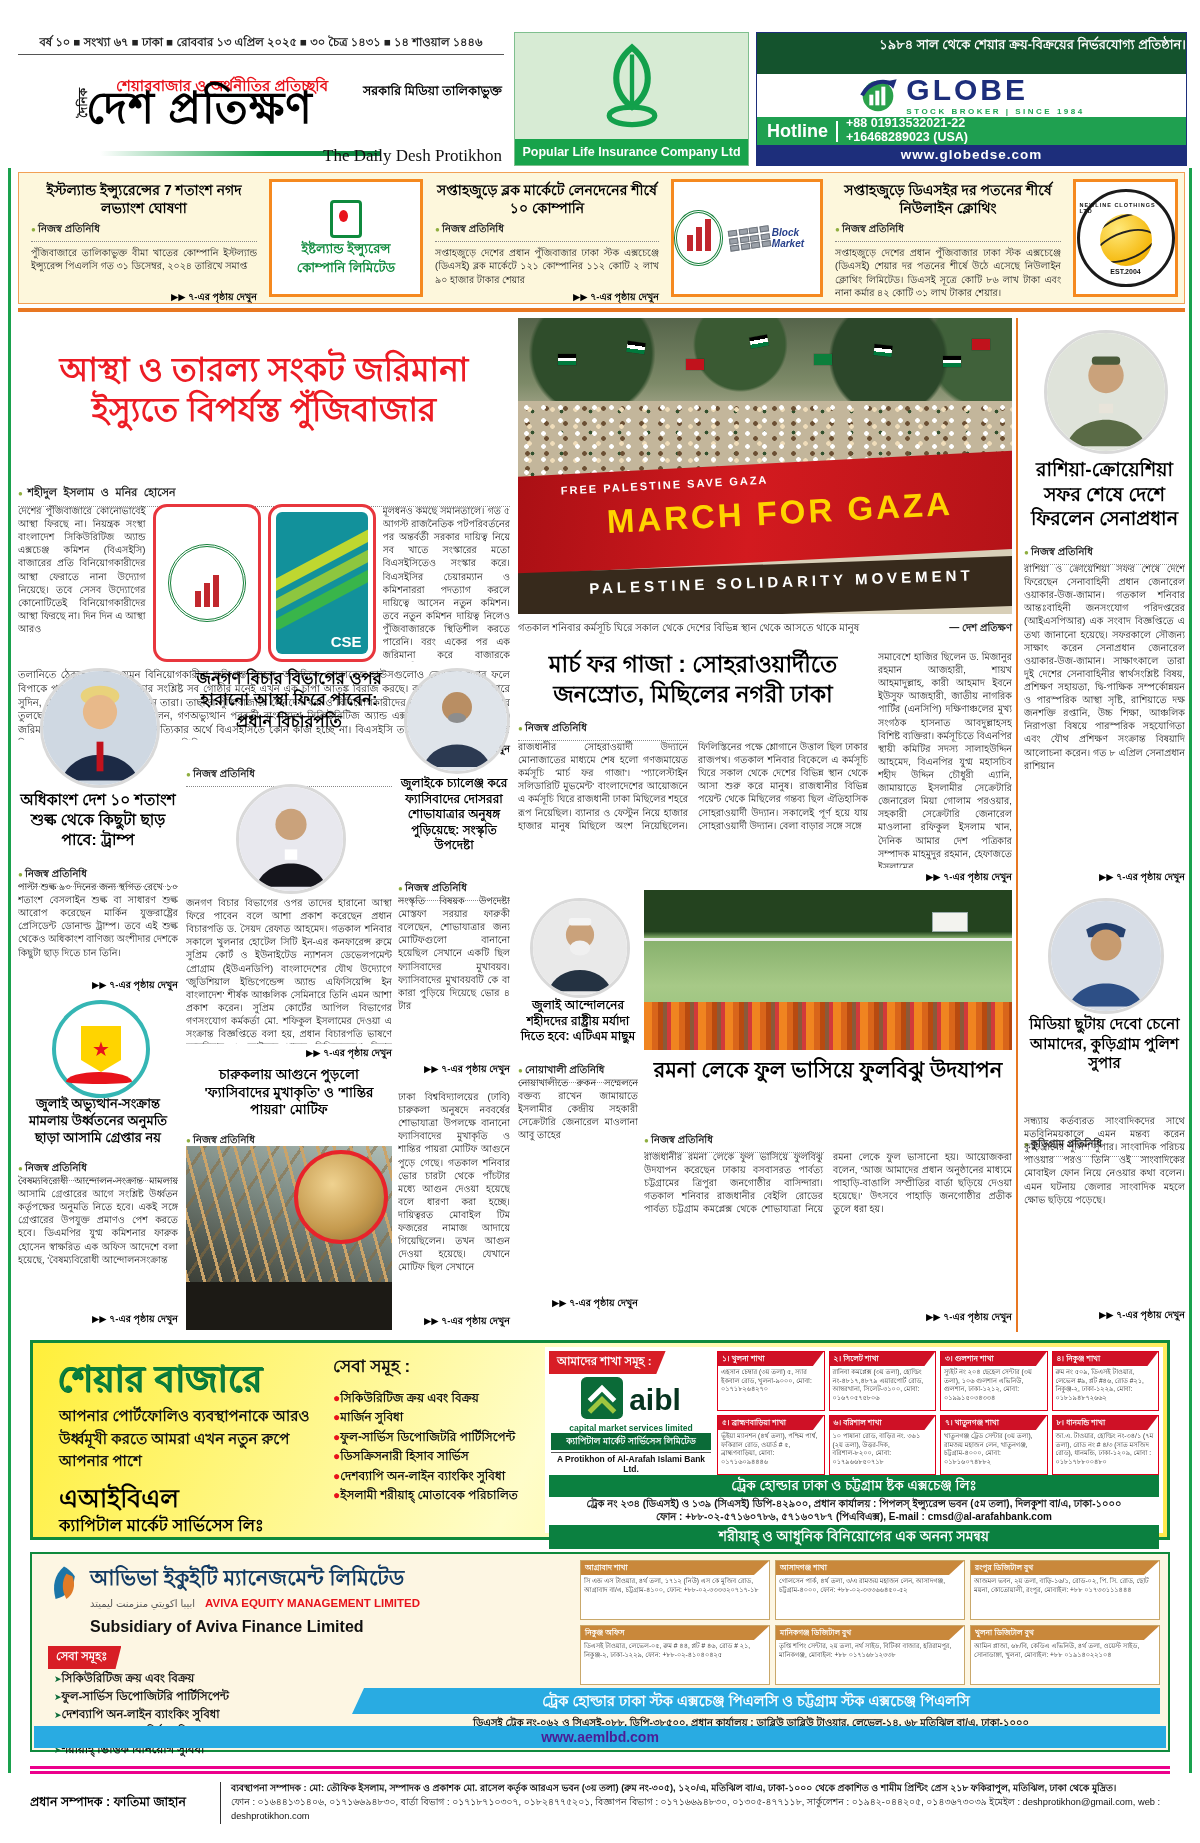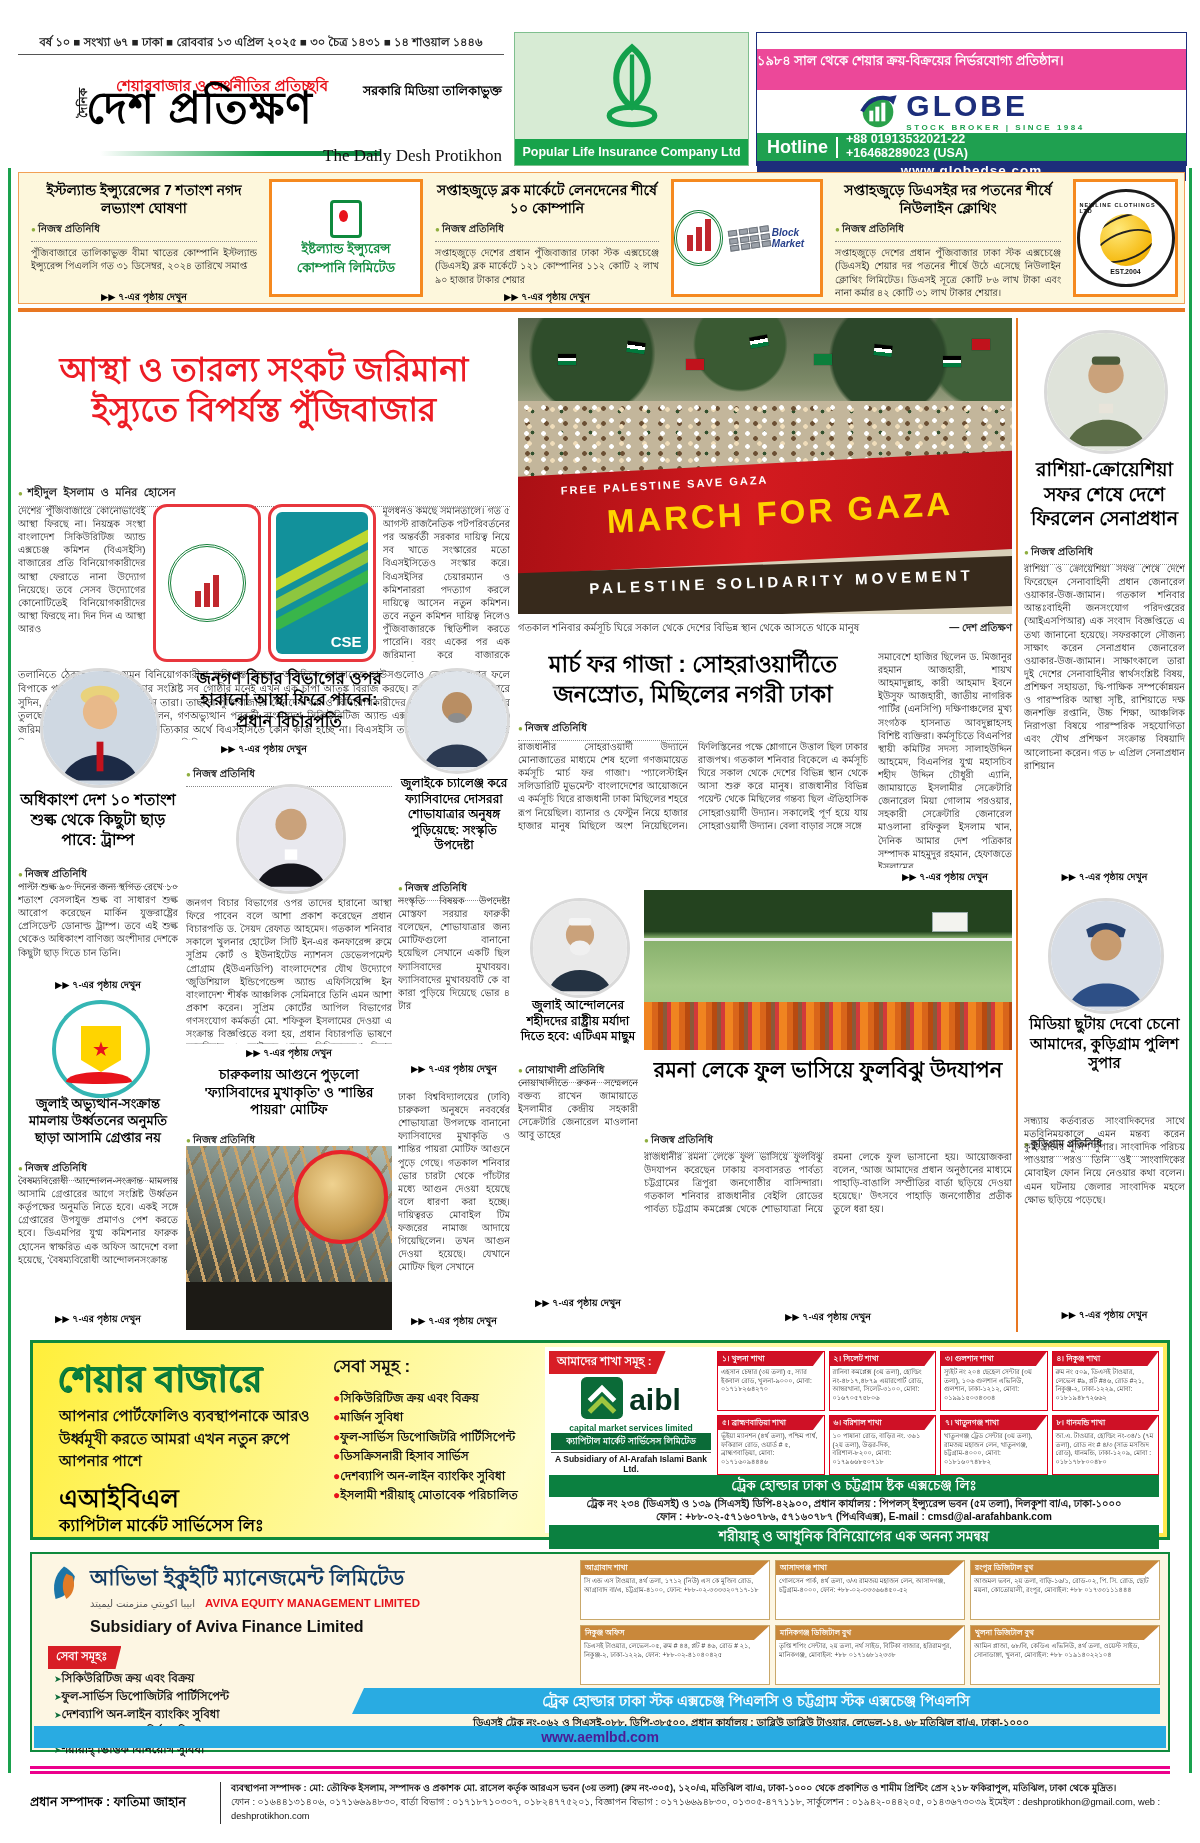--- a/index.html
+++ b/index.html
@@ -15,36 +15,36 @@
   #gov-listed{position:absolute;right:2px;top:22px;font-size:12.5px;font-weight:800;color:#000;}
   #logo-daily{position:absolute;left:44px;top:58px;font-size:12px;font-weight:800;transform:rotate(-90deg);transform-origin:left top;}
   #logo-main{position:absolute;left:56px;top:26px;font-size:44px;font-weight:900;color:#000;letter-spacing:1px;line-height:1;}
   #logo-underline{position:absolute;left:70px;bottom:10px;width:280px;height:5px;background:linear-gradient(90deg,#ffffff,#19a14d 60%,#0c7f3c);}
   #logo-en{position:absolute;right:2px;bottom:0;font-family:"Liberation Serif",serif;font-size:17px;color:#111;}
   
   #ad-popular{left:514px;top:32px;width:233px;height:132px;background:#d7ebd4;border:1px solid #7fbf8e;}
   #ad-popular .leafwrap{height:106px;display:flex;align-items:center;justify-content:center;}
   #ad-popular .pbar{height:26px;background:#18a34b;color:#fff;font-size:12.5px;font-weight:800;text-align:center;line-height:26px;}
   #ad-globe{left:756px;top:32px;width:429px;height:132px;border:1px solid #1d2e7b;}
-  .g-head{height:38px;background:#ec4899;color:#fff;text-align:left;font-size:13px;font-weight:800;line-height:1.35;padding-top:3px;margin-top:16px;}
+  .g-head{height:38px;background:#14532d;color:#fff;text-align:right;font-size:13px;font-weight:800;line-height:1.35;padding-top:3px;}
   .g-body{height:43px;background:#fff;display:flex;align-items:center;justify-content:center;gap:8px;}
   .g-name{font-size:30px;font-weight:900;color:#1d2e7b;letter-spacing:3px;line-height:1;}
   .g-sub{font-size:8px;font-weight:800;color:#1fa050;letter-spacing:2.5px;margin-top:2px;text-align:right;}
   .g-hot{height:28px;background:#1fa050;color:#fff;display:flex;align-items:center;padding-left:10px;}
   .g-hot-label{font-size:18px;font-weight:800;padding-right:8px;border-right:2px solid #fff;}
   .g-phones{font-size:12.5px;font-weight:800;line-height:1.1;padding-left:8px;}
   .g-web{height:20px;background:#1d2e7b;color:#fff;text-align:center;font-size:13.5px;font-weight:800;line-height:20px;letter-spacing:1px;}
   
   #briefs{left:18px;top:172px;width:1167px;height:132px;background:#fdf7dc;border:1px solid #f2a054;display:flex;gap:6px;padding:6px;box-sizing:border-box;}
   .brief{padding:2px 6px;}
   .brief-title{font-size:14px;font-weight:800;text-align:center;line-height:1.3;color:#000;}
   .byline{font-size:10px;font-weight:700;border-bottom:1px dotted #888;padding-bottom:3px;margin:4px 0 4px;color:#222;}
   .byline::before{content:"\25CF  ";color:#8fae3f;font-size:8px;}
   .body-t{font-size:9.5px;line-height:1.38;text-align:justify;color:#1a1a1a;overflow:hidden;}
-  .more{display:block;text-align:center;font-weight:800;font-size:9.5px;color:#000;margin-top:2px;}
+  .more{display:block;text-align:right;font-weight:800;font-size:9.5px;color:#000;margin-top:2px;}
   .logo-cell{background:#fff;border:3px solid #f5891f;display:flex;flex-direction:column;align-items:center;justify-content:center;gap:3px;}
   .east-ic{width:26px;height:32px;border:3px solid #0f8a3d;border-radius:4px;position:relative;background:#fff;}
   .east-ic::after{content:"";position:absolute;left:6px;top:7px;width:9px;height:12px;border-radius:50%;background:#e8131b;}
   .east-tx{font-size:13px;font-weight:800;color:#0f8a3d;text-align:center;line-height:1.25;}
   .dse-seal{border-radius:50%;border:3px double #17813b;background:#fff;position:relative;display:flex;align-items:flex-end;justify-content:center;gap:3px;padding-bottom:12px;box-sizing:border-box;}
   .dse-b1{width:6px;height:16px;background:#c1272d;}
   .dse-b2{width:6px;height:24px;background:#c1272d;}
   .dse-b3{width:6px;height:32px;background:#c1272d;}
   .bm-bricks{display:grid;grid-template-columns:repeat(4,9px);grid-auto-rows:6px;gap:1.5px;transform:rotate(-8deg);}
   .bm-bricks i{background:#9aa0a8;border:0.5px solid #6e747c;}
@@ -560,21 +560,21 @@
             <svg width="42" height="42" viewBox="0 0 60 60">
                 <rect width="60" height="60" rx="8" fill="#0b6b38"></rect>
                 <path d="M12 34 L30 16 L48 34" stroke="#fff" stroke-width="7" fill="none"></path>
                 <path d="M12 50 L30 32 L48 50" stroke="#9ec63f" stroke-width="7" fill="none"></path>
               </svg>
           </span>
           <span id="aibl-name">aibl</span>
         </div>
         <div class="aibl-l1">capital market services limited</div>
         <div class="aibl-l2">ক্যাপিটাল মার্কেট সার্ভিসেস লিমিটেড</div>
-        <div class="aibl-l3">A Subsidiary of Al-Arafah Islami Bank Ltd.</div>
+        <div class="aibl-l3">A Protikhon of Al-Arafah Islami Bank Ltd.</div>
       </div>
       <div id="aibl-branches">
         <div class="br-box">
             <div class="br-head">১। খুলনা শাখা</div>
             <div class="br-addr">এহসান চেম্বার (৩য় তলা) ৫, স্যার ইকবাল রোড, খুলনা-৯০০০, মোবা: ০১৭১৮২৬৪২৭০</div>
           </div>
         <div class="br-box">
             <div class="br-head">২। সিলেট শাখা</div>
             <div class="br-addr">রানিবা কমপ্লেক্স (৩য় তলা), হোল্ডিং নং-৪৮১৭,৪৮৭৯ এয়ারপোর্ট রোড, আম্বরখানা, সিলেট-৩১০০, মোবা: ০১৬৭০৫৭৫৮০৬</div>
           </div>

